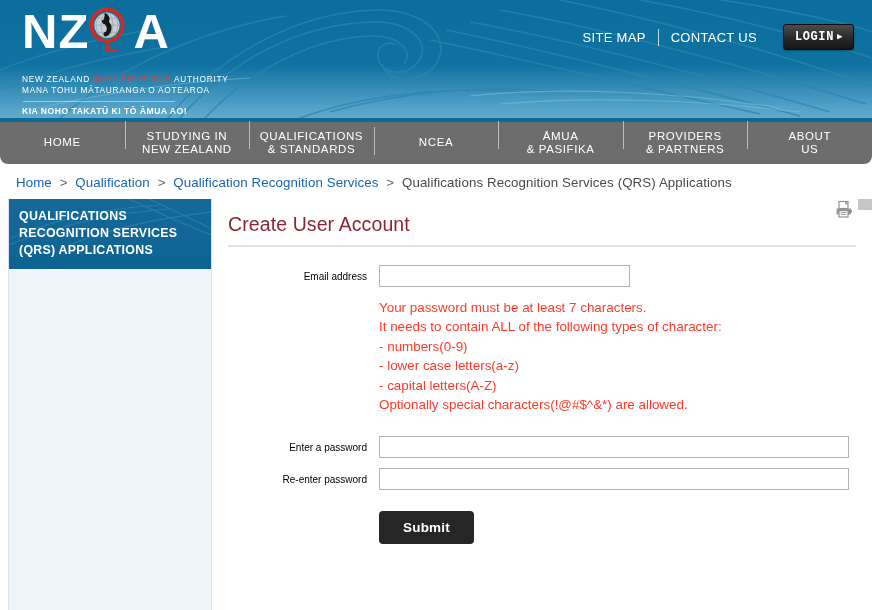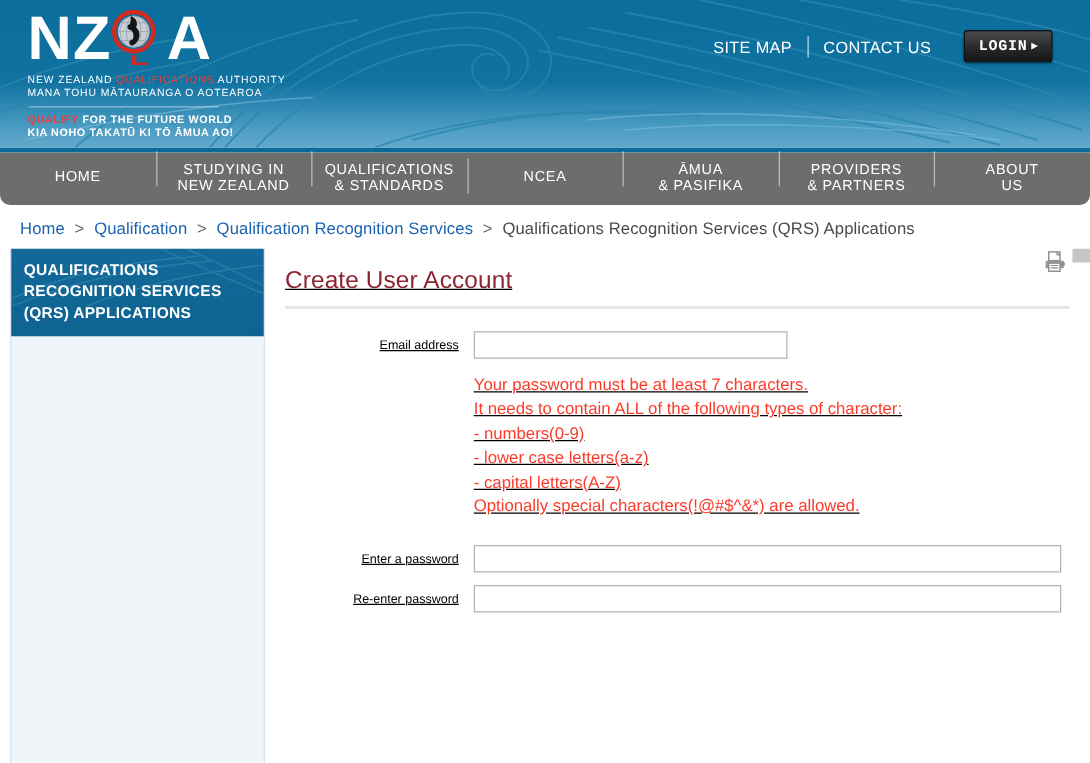--- a/index.html
+++ b/index.html
@@ -65,42 +65,42 @@
     height: 44px;
   }
   .logo-line1, .logo-line2 {
     font-size: 8.3px;
     letter-spacing: 0.72px;
     line-height: 11px;
     color: #ffffff;
     white-space: nowrap;
     font-weight: 400;
   }
-  .logo-line1 { margin-top: 2px; }
+  .logo-line1 { margin-top: 18px; }
   .logo-line1 .hl { color: #e8403a; }
   .logo-rule {
     width: 152px;
     height: 1px;
     background: rgba(255,255,255,0.45);
     margin: 5px 0 4px 1px;
   }
   .logo-tag1, .logo-tag2 {
     font-size: 8.6px;
     font-weight: 700;
     letter-spacing: 0.5px;
     line-height: 11px;
     color: #ffffff;
     white-space: nowrap;
   }
   .logo-tag1 .hl { color: #e8403a; }
 
   
   .top-links {
     position: absolute;
-    right: 30px;
+    right: 18px;
     top: 24px;
     display: flex;
     align-items: center;
     z-index: 5;
   }
   .top-link {
     color: #ffffff;
     font-size: 13px;
     letter-spacing: 0.3px;
     text-decoration: none;
@@ -209,21 +209,20 @@
   }
   .sidebar-head-text { position: relative; z-index: 2; }
   .sidebar-head .koru-layer { z-index: 1; }
   .sidebar-body { height: 340px; }
 
   
   .content {
     position: relative;
     flex: 1;
     padding: 0 16px 0 16px;
-    text-decoration: underline;
   }
   .print-icon {
     position: absolute;
     right: 18px;
     top: 1px;
     cursor: pointer;
   }
   .scroll-nub {
     position: absolute;
     right: 0px;
@@ -358,21 +357,20 @@
           <path d="M8.5 31 H35.5"></path>
         </g>
         <path d="M20 8 C 24 10, 25 14, 23 17 C 21 20, 18 20, 17 18 C 16.4 16.6, 17.4 15.4, 18.6 16
                  M24 19 C 27 22, 27.5 27, 25 31 C 23 34.4, 20 36, 19 34 C 18.2 32.4, 19.6 31, 21 31.6" fill="#1a1a1a" stroke="#1a1a1a" stroke-width="2.6" stroke-linecap="round"></path>
         <path d="M19.5 7.5 C 23.5 9, 25.5 13.5, 24 18 C 26.5 21.5, 27.5 27, 24.5 31.5 C 22.5 34.5, 20 36, 19 34.6 L20.5 31 C 22.5 28, 22 24, 20 21.5 C 18 19, 17.5 15, 19.5 7.5 Z" fill="#151515"></path>
       </svg>
     </div>
     <div class="logo-line1"><span>NEW ZEALAND </span><span class="hl">QUALIFICATIONS</span><span> AUTHORITY</span></div>
     <div class="logo-line2">MANA TOHU MĀTAURANGA O AOTEAROA</div>
     <div class="logo-rule"></div>
-    <div class="logo-tag1"><span class="hl">QUALIFY</span><span> FOR THE FUTURE WORLD</span></div>
     <div class="logo-tag2">KIA NOHO TAKATŪ KI TŌ ĀMUA AO!</div>
   </div>
 
   <div class="top-links">
     <a class="top-link">SITE MAP</a>
     <span class="top-sep"></span>
     <a class="top-link">CONTACT US</a>
     <div class="login-btn">
       <span>LOGIN</span>
       <span class="login-arrow">▶</span>
@@ -476,16 +474,19 @@
       <div class="form-row" style="margin-top:22px">
         <div class="form-label">Enter a password</div>
         <input class="text-input input-password" type="password" placeholder="" style="">
       </div>
 
       <div class="form-row">
         <div class="form-label">Re-enter password</div>
         <input class="text-input input-password" type="password" placeholder="" style="">
       </div>
 
+      <div class="submit-row">
+        <button class="submit-btn">Submit</button>
+      </div>
 
     </div>
   </div>
 </div>
 
 </body></html>

